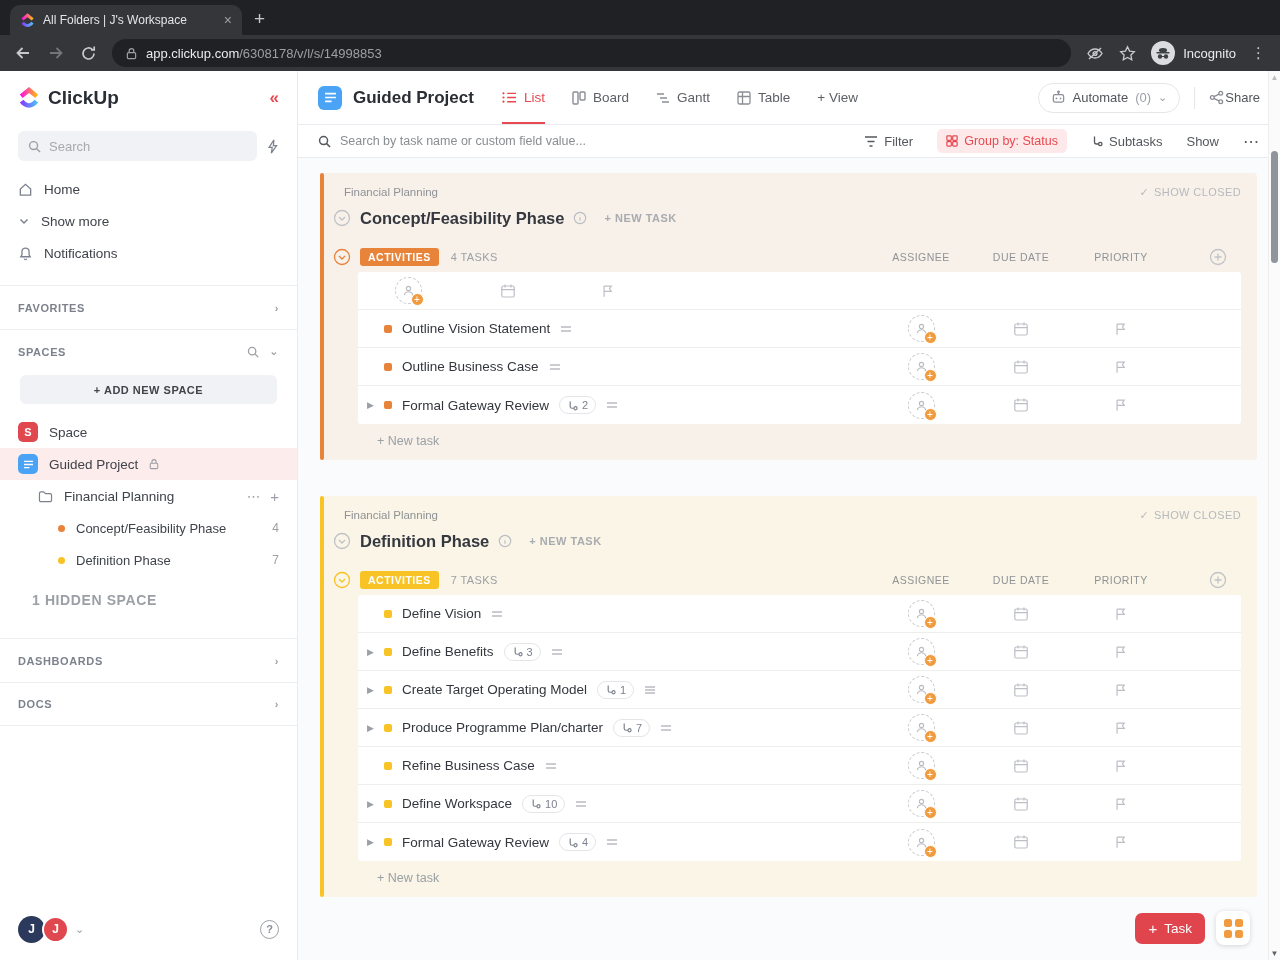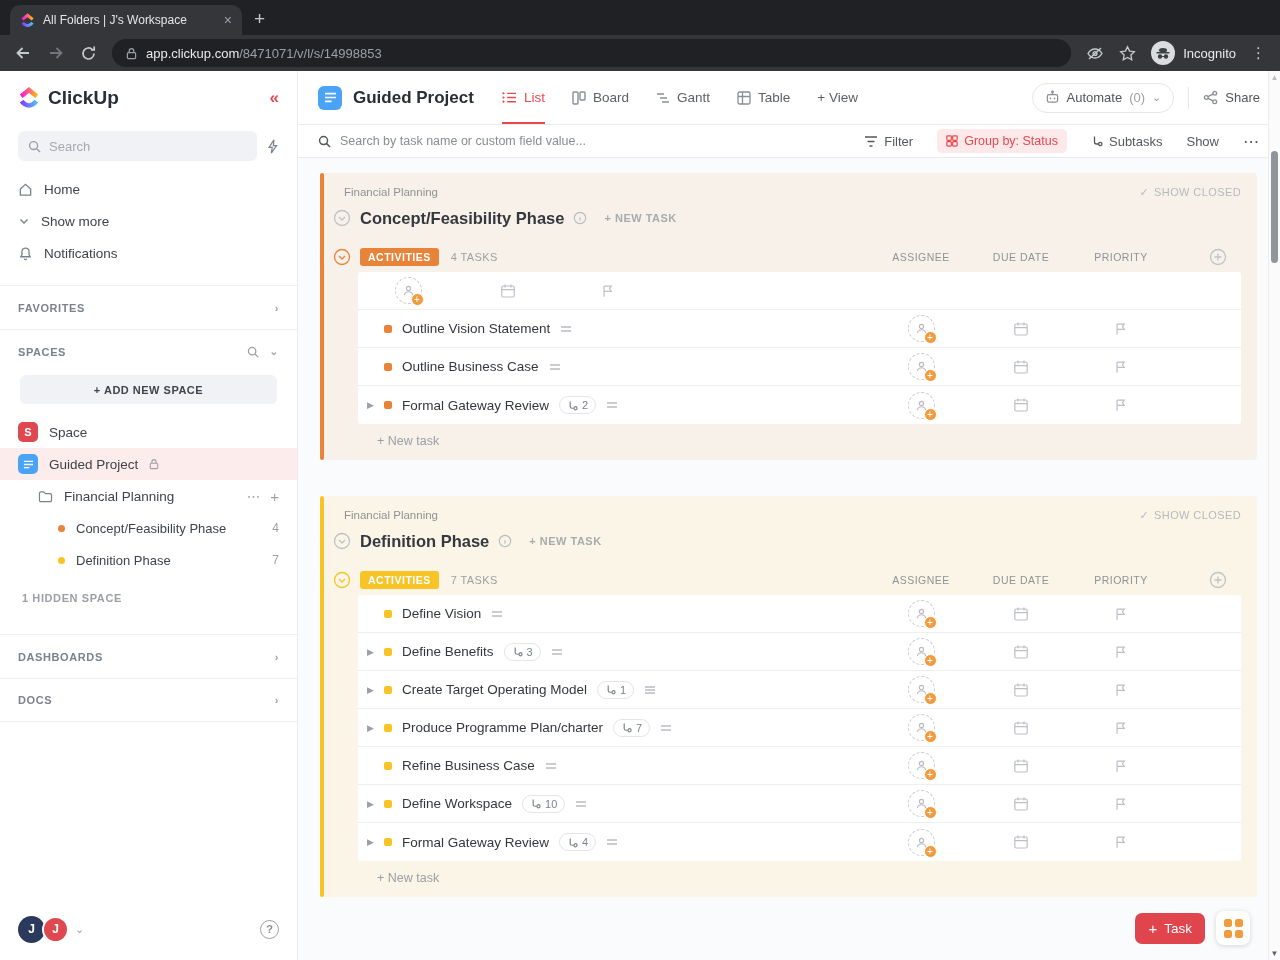--- a/index.html
+++ b/index.html
@@ -45,42 +45,42 @@
   .sq-avatar{width:20px;height:20px;border-radius:5px;display:flex;align-items:center;justify-content:center;color:#fff;font-size:11px;font-weight:bold}
   .sq-red{background:#e0484f}
   .proj-row{background:#fdecec}
   .proj-ic{width:20px;height:20px;border-radius:5px;background:#4aa3f5;display:flex;align-items:center;justify-content:center}
   .lock-ic{color:#9ca0a6}
   .indent1{padding-left:38px}
   .indent2{padding-left:58px;font-size:13px}
   .row-right{margin-left:auto;display:flex;align-items:center;gap:10px;color:#9ca0a6}
   .dot-bullet{width:7px;height:7px;border-radius:50%;flex:none}
   .count-lbl{margin-left:auto;font-size:12px;color:#9ca0a6}
-  .hidden-space{padding:16px 22px 4px;font-size:11px;font-weight:bold;letter-spacing:.6px;color:#9ca0a6}
+  .hidden-space{padding:16px 32px 4px;font-size:14px;font-weight:bold;letter-spacing:.6px;color:#9ca0a6}
   .sb-bottom-sects{margin-top:26px}
   .sb-sect.docs{border-bottom:1px solid #eceef2}
   .sb-foot{margin-top:auto;height:62px;display:flex;align-items:center;padding:0 18px;gap:6px}
   .av{width:27px;height:27px;border-radius:50%;display:flex;align-items:center;justify-content:center;color:#fff;font-size:12px;font-weight:bold}
   .av1{background:#2b3a5c}
   .av2{background:#e0484f;margin-left:-9px;border:2px solid #fff}
   .help-circ{margin-left:auto;width:19px;height:19px;border-radius:50%;border:1.5px solid #9ca0a6;color:#8a8e94;font-size:11px;font-weight:bold;display:flex;align-items:center;justify-content:center;cursor:pointer}
 
   
   .view-header{height:54px;flex:none;background:#fff;border-bottom:1px solid #e9ebf0;display:flex;align-items:center;padding:0 20px}
   .view-ic{width:24px;height:24px;border-radius:6px;background:#4aa3f5;display:flex;align-items:center;justify-content:center;flex:none}
   .page-title{font-size:17px;font-weight:bold;color:#292d34;margin:0 28px 0 11px;white-space:nowrap}
   .view-tabs{display:flex;align-items:center;height:100%}
   .vtab{display:flex;align-items:center;gap:7px;font-size:13.5px;color:#5d6067;height:100%;margin-right:27px;border-bottom:2.5px solid transparent;padding-top:2px;cursor:pointer}
   .vtab .gico{color:#8a8e94}
   .vtab.active{color:#e8484f;border-bottom-color:#e8484f;font-weight:normal}
   .vtab.active .gico{color:#e8484f}
   .hdr-right{margin-left:auto;display:flex;align-items:center}
   .automate-pill{height:30px;border:1px solid #e4e6ea;border-radius:16px;display:flex;align-items:center;gap:7px;padding:0 12px;font-size:13px;color:#52555b;cursor:pointer}
   .hdr-div{width:1px;height:22px;background:#e4e6ea;margin:0 14px}
-  .share-btn{display:flex;gap:7px;font-size:13px;color:#52555b;cursor:pointer}
+  .share-btn{display:flex;gap:1px;font-size:13px;color:#52555b;cursor:pointer}
 
   
   .filter-bar{height:33px;flex:none;background:#fff;border-bottom:1px solid #e9ebf0;display:flex;align-items:center;padding:0 20px;gap:10px}
   .fb-search{display:flex;align-items:center;gap:9px;color:#54575c;flex:1}
   .fb-search input{border:0;outline:none;background:transparent;font-size:12.5px;color:#0c4a6e;width:320px;font-family:inherit}
   .fb-search input::placeholder{color:#8a8d91}
   .fb-item{display:flex;align-items:center;gap:6px;font-size:13px;color:#54575c;margin-left:14px;cursor:pointer}
   .groupby-pill{height:24px;background:#fde9ea;border-radius:5px;display:flex;align-items:center;gap:6px;padding:0 9px;font-size:12.5px;color:#e8484f;margin-left:14px;cursor:pointer}
   .fb-more{margin-left:14px;color:#54575c;font-size:16px;letter-spacing:1px;cursor:pointer}
 
@@ -179,21 +179,21 @@
           <path d="M14.2 1.6v3.2H11"></path>
         </svg>
       </span>
     <div class="urlbar">
       <span class="ic">
           <svg width="11" height="13" viewBox="0 0 12 14" fill="none" stroke="#9aa0a6" stroke-width="1.3">
             <rect x="1.5" y="6" width="9" height="6.5" rx="1.2"></rect>
             <path d="M3.5 6V4.2a2.5 2.5 0 0 1 5 0V6"></path>
           </svg>
         </span>
-      <span><span class="url-domain">app.clickup.com</span><span>/8471071/v/l/s/14998853</span></span>
+      <span><span class="url-domain">app.clickup.com</span><span>/6308178/v/l/s/14998853</span></span>
     </div>
     <span class="ic navic">
         <svg width="18" height="15" viewBox="0 0 18 15" fill="none" stroke="currentColor" stroke-width="1.4">
           <path d="M2 7.5S4.7 3 9 3s7 4.5 7 4.5-2.7 4.5-7 4.5S2 7.5 2 7.5z"></path>
           <circle cx="9" cy="7.5" r="1.9"></circle>
           <path d="M3 13L15 2"></path>
         </svg>
       </span>
     <span class="ic navic">
         <svg width="17" height="17" viewBox="0 0 18 18" fill="none" stroke="currentColor" stroke-width="1.4">

